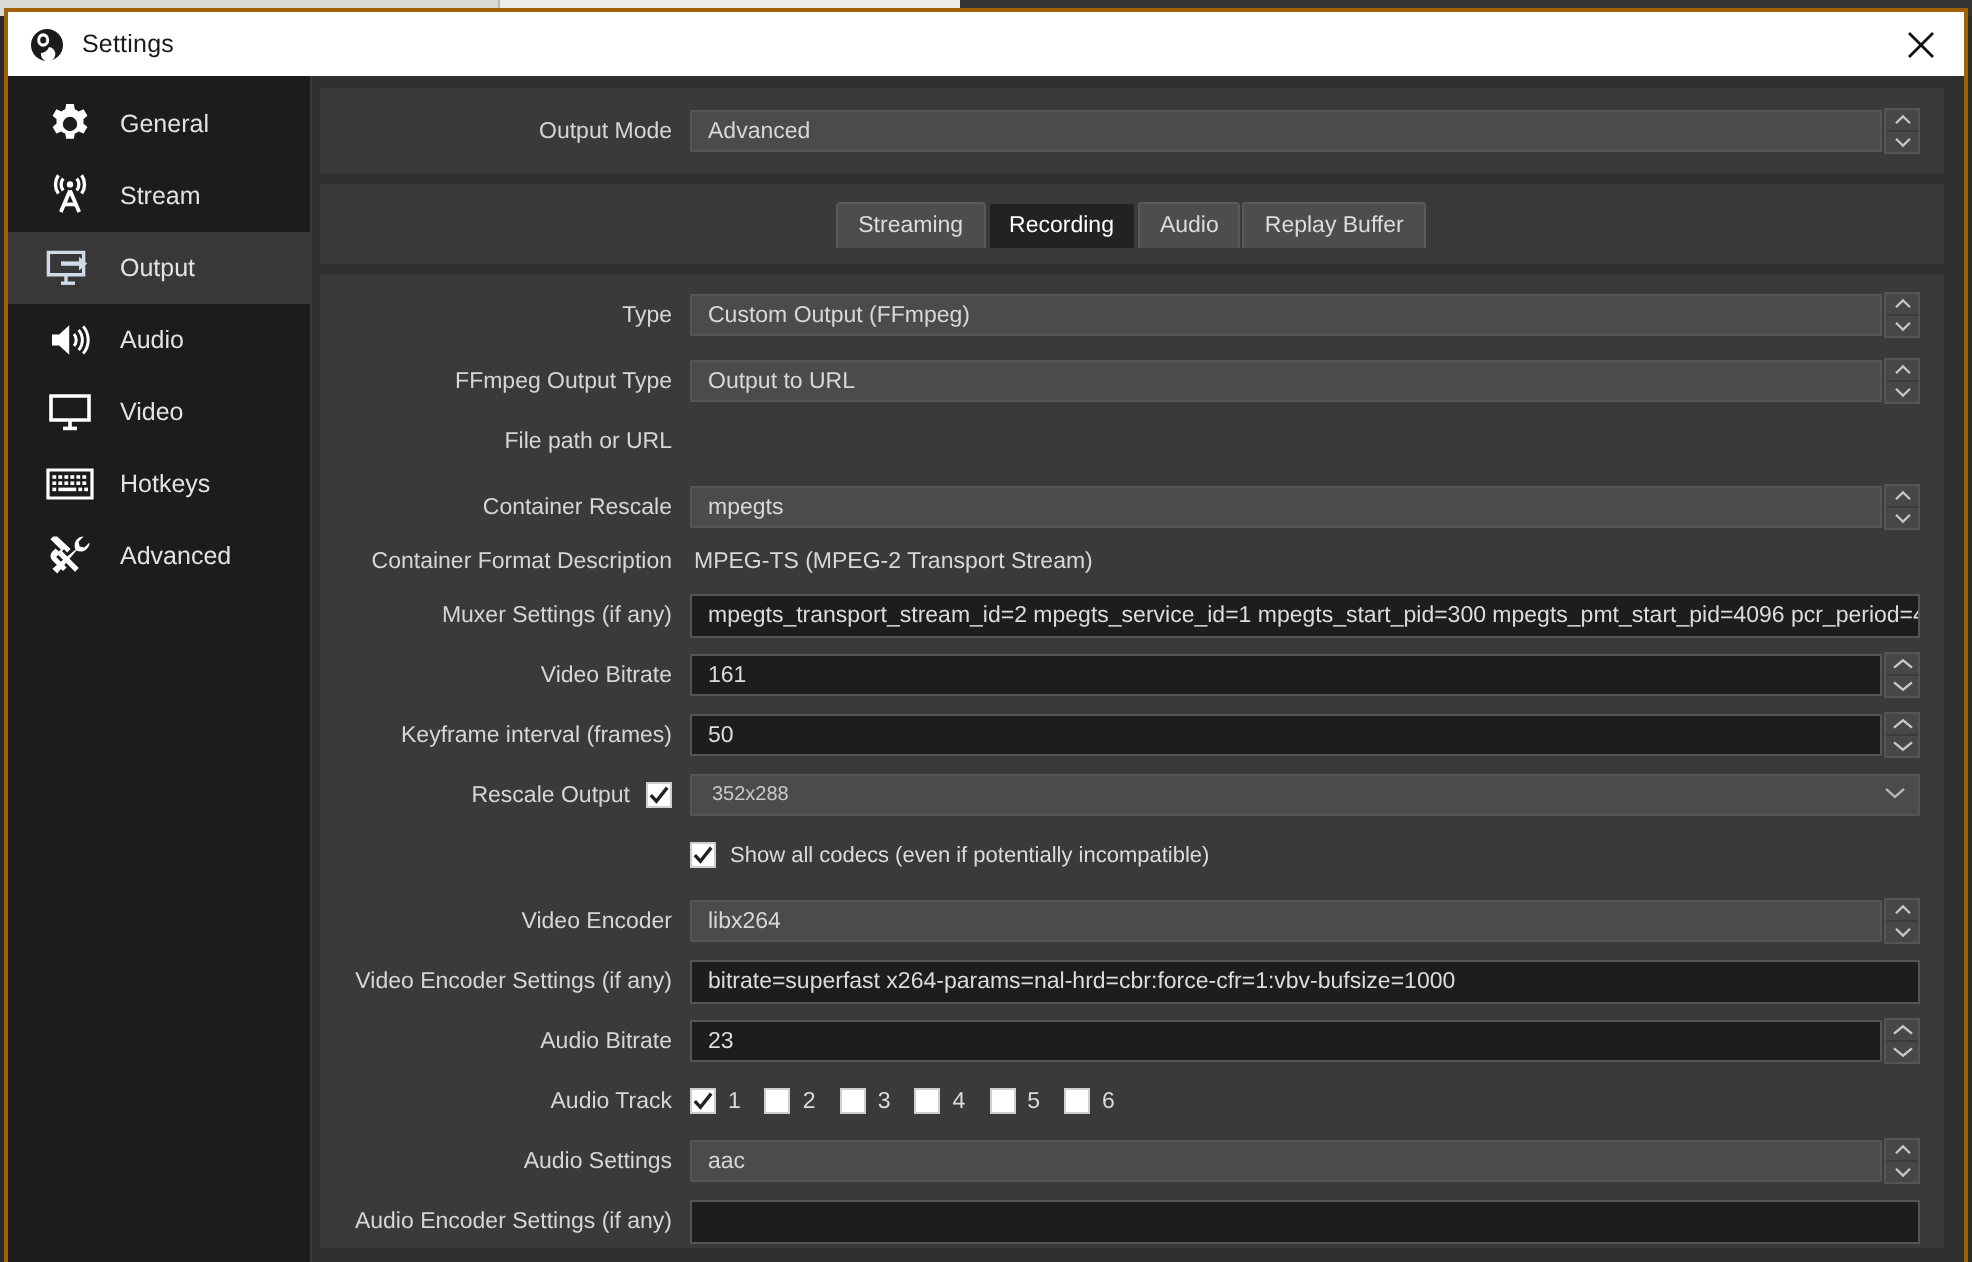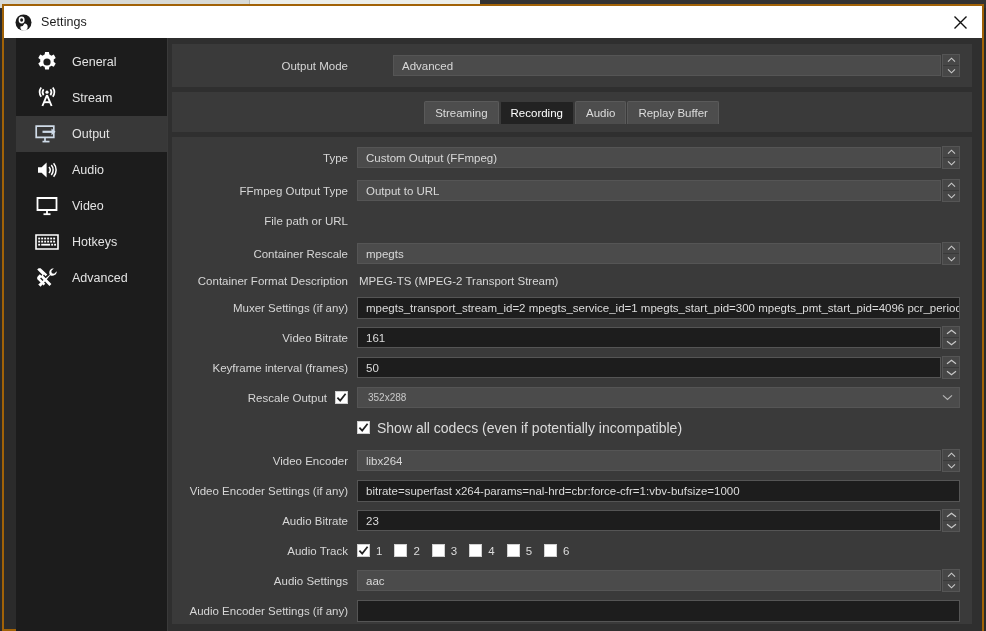--- a/index.html
+++ b/index.html
@@ -58,21 +58,20 @@
     cursor: default;
   }
   #close-btn svg { display: block; }
 
   
   #window-body {
     position: relative;
     height: 593px;
     background: #4d7c0f;
     display: flex;
-    margin-left: 12px;
   }
 
   
   #sidebar {
     width: 152px; flex: 0 0 152px;
     background: #1c1c1c;
     padding-top: 6px;
     border-right: 1px solid #3a3a3a;
   }
   .nav-item {
@@ -208,21 +207,21 @@
   .cb {
     width: 13px; height: 13px; flex: 0 0 13px;
     background: #ffffff; border: 1px solid #cfcfcf;
     display: flex; align-items: center; justify-content: center;
   }
   .cb svg { display: block; }
   .cb.unchecked svg { visibility: hidden; }
 
   .inline-cb-row { display: flex; align-items: center; }
   .inline-cb-row .cb-label {
-    font-size: 14px; color: #dcdcdc; margin-left: 7px; white-space: nowrap;
+    font-size: 11px; color: #dcdcdc; margin-left: 7px; white-space: nowrap;
   }
   .track-item { display: flex; align-items: center; margin-right: 12px; }
   .track-item .t-label { font-size: 11.5px; color: #dcdcdc; margin-left: 6px; }
 
   .spacer-6 { height: 6px; }
   .spacer-3 { height: 3px; }
 </style>
 </head>
 <body>
 
@@ -350,21 +349,21 @@
             <path d="M18.8 2.2 a4.5 4.5 0 0 0 -4 6.6 L3.2 18.4 l2.4 2.4 L15.2 9.2 a4.5 4.5 0 0 0 6.6 -4 l-2.6 2.6 -2.4 -.5 -.5-2.4 2.5-2.7z"></path>
           </svg>
         </span>
         <span>Advanced</span>
       </div>
     </div>
 
     <div id="content">
 
       <div class="panel" id="panel-output-mode">
-        <div class="row" style="width:100%;margin:0;gap:36px;">
+        <div class="row" style="width:100%;margin:0;">
           <div class="row-label">Output Mode</div>
           <div class="row-field">
             <div class="combo">
               <span class="combo-text">Advanced</span>
             </div>
             <div class="spin">
               <div class="arr">
                   <svg width="9" height="6" viewBox="0 0 9 6">
                     <path d="M1 4.6 L4.5 1.2 L8 4.6" stroke="currentColor" stroke-width="1.1" fill="none"></path>
                   </svg>

